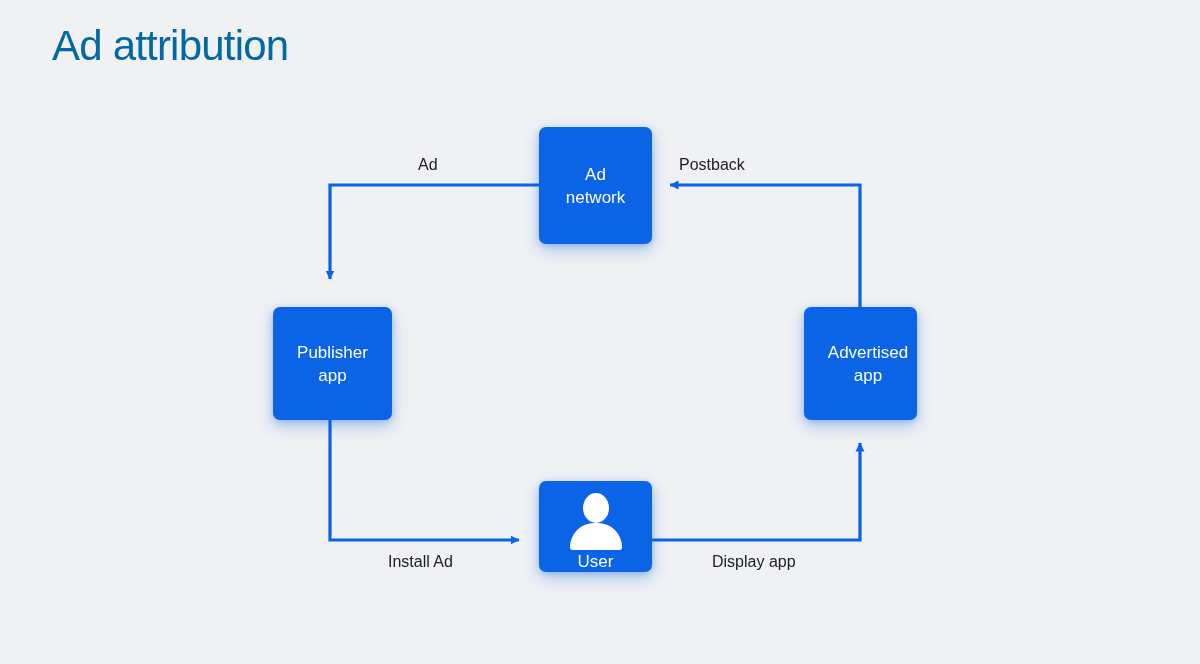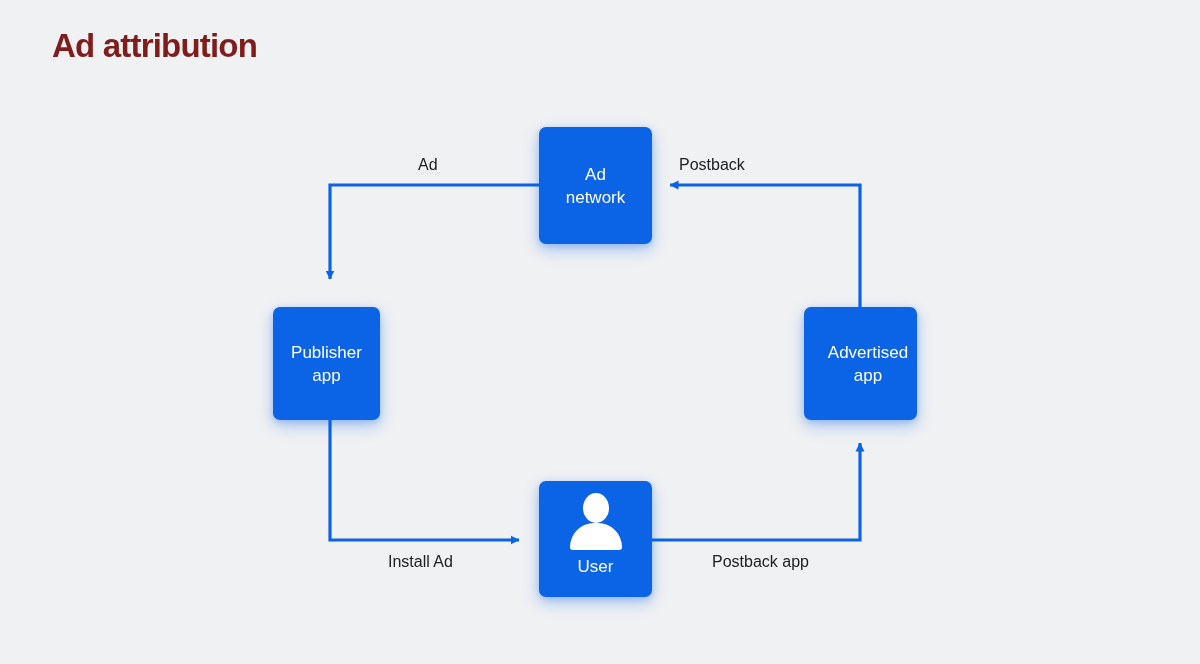--- a/index.html
+++ b/index.html
@@ -17,24 +17,24 @@
     position: relative;
     width: 1200px;
     height: 664px;
   }
 
   
   #page-title {
     position: absolute;
     left: 52px;
     top: 20px;
-    font-size: 33px;
-    font-weight: bold;
+    font-size: 42px;
+    font-weight: normal;
     letter-spacing: -0.8px;
-    color: #7f1d1d;
+    color: #0369a1;
     line-height: 52px;
     white-space: nowrap;
   }
 
   
   #connectors {
     position: absolute;
     left: 0;
     top: 0;
     width: 1200px;
@@ -64,35 +64,35 @@
 
   #node-ad-network {
     left: 539px;
     top: 127px;
     width: 113px;
     height: 117px;
   }
   #node-publisher-app {
     left: 273px;
     top: 307px;
-    width: 107px;
+    width: 119px;
     height: 113px;
   }
   #node-advertised-app {
     left: 804px;
     top: 307px;
     width: 113px;
     height: 113px;
     padding-left: 15px;
   }
   #node-user {
     left: 539px;
     top: 481px;
     width: 113px;
-    height: 116px;
+    height: 91px;
     justify-content: flex-start;
     padding-top: 12px;
   }
   #node-user .user-glyph {
     width: 62px;
     height: 58px;
     position: relative;
     margin-bottom: 6px;
   }
   #node-user .user-glyph .head {
@@ -181,16 +181,16 @@
   <div class="node" id="node-user">
     <span class="user-glyph">
       <span class="head"></span>
       <span class="body"></span>
     </span>
     <span class="node-label">User</span>
   </div>
 
   <div class="edge-label" id="edge-label-ad">Ad</div>
   <div class="edge-label" id="edge-label-display-ad">Install Ad</div>
-  <div class="edge-label" id="edge-label-install-app">Postback app</div>
+  <div class="edge-label" id="edge-label-install-app">Display app</div>
   <div class="edge-label" id="edge-label-postback">Postback</div>
 
 </div>
 
 </body></html>

